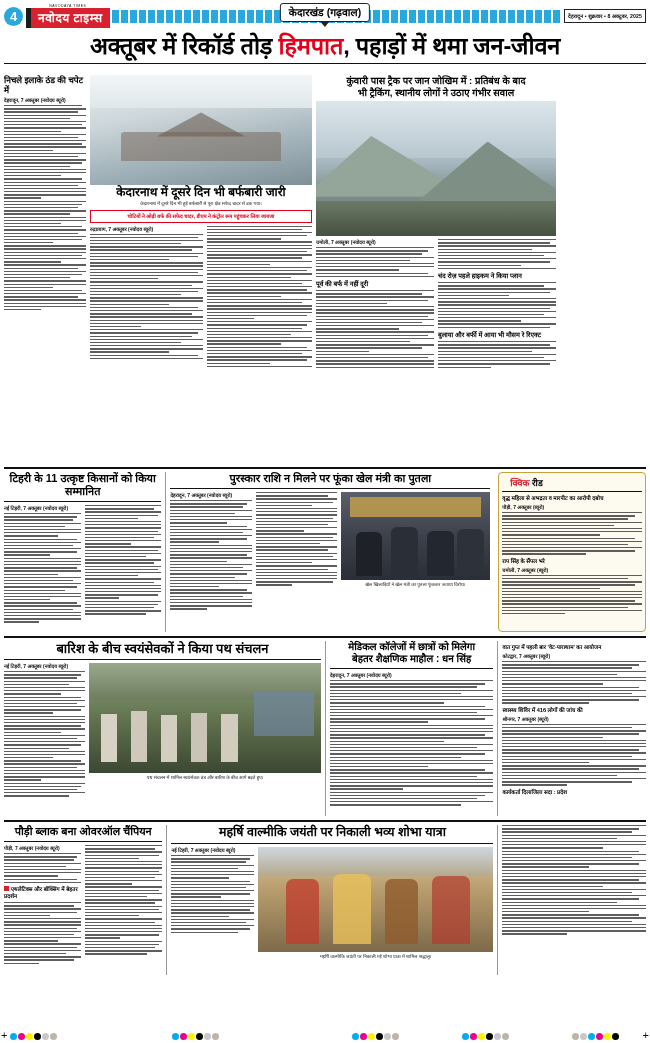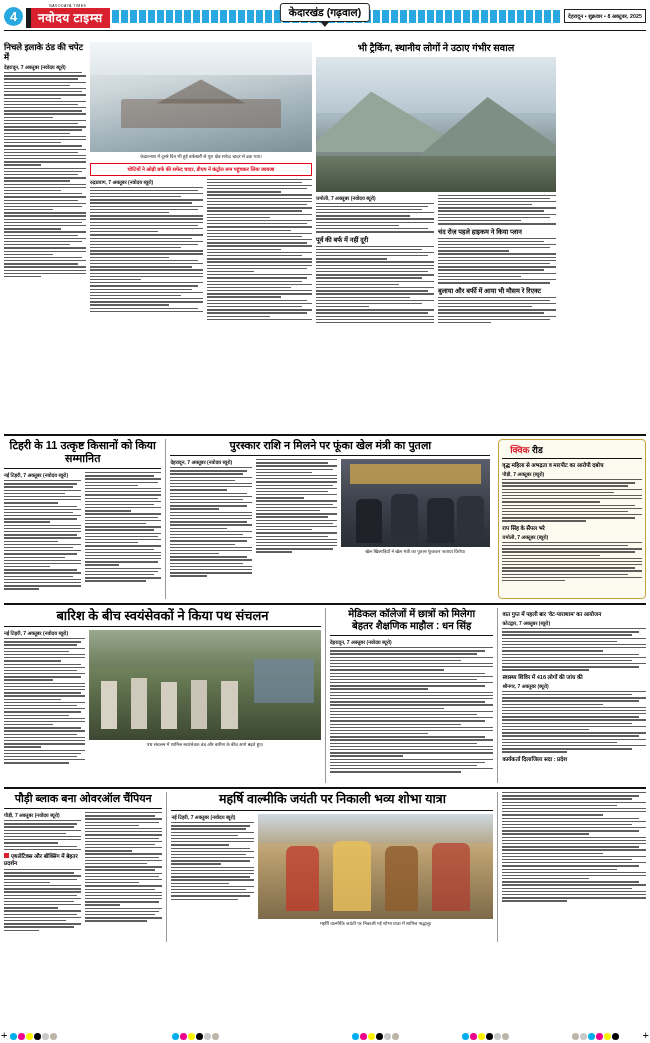--- a/index.html
+++ b/index.html
@@ -120,20 +120,23 @@
       <div class="logo-box">नवोदय टाइम्स</div>
     </div>
 
     <div class="stripes"></div>
 
     <div class="edition-bubble">केदारखंड (गढ़वाल)</div>
 
     <div class="datebox">देहरादून • शुक्रवार • 8 अक्टूबर, 2025</div>
   </div>
 
+  <div class="main-headline">
+    <span>अक्तूबर में रिकॉर्ड तोड़ </span><span class="hi">हिमपात</span><span>, पहाड़ों में थमा जन-जीवन</span>
+  </div>
   <div class="rule-thick"></div>
 
   <div class="top-grid">
 
     <div class="col-left">
       <div class="subhead-sm">निचले इलाके ठंड की चपेट में</div>
       <div class="kicker">देहरादून, 7 अक्तूबर (नवोदय ब्यूरो)</div>
       <div class="body-lines">
         <i class="s95"></i>
           <i class="s100"></i>
@@ -202,20 +205,21 @@
           <i class="s45"></i>
       </div>
     </div>
 
     <div class="col-mid">
       <div class="photo snow1" style="height:110px">
         <div style="position:absolute;left:14%;top:52%;width:72%;height:26%;background:#7a6a5c;opacity:.55;border-radius:3px 3px 0 0;"></div>
         <div style="position:absolute;left:30%;top:34%;width:40%;height:22%;background:#6b5d52;opacity:.6;clip-path:polygon(50% 0,100% 100%,0 100%);"></div>
         <div style="position:absolute;left:0;top:0;width:100%;height:30%;background:linear-gradient(180deg,#f2f6f8,#dfe7ea);"></div>
       </div>
+      <div class="headline-md">केदारनाथ में दूसरे दिन भी बर्फबारी जारी</div>
       <div class="caption">केदारनाथ में दूसरे दिन भी हुई बर्फबारी से पूरा क्षेत्र सफेद चादर से ढक गया।</div>
       <div class="redbox">चोटियों ने ओढ़ी बर्फ की सफेद चादर, डीएम ने कंट्रोल रूम पहुंचकर लिया जायजा</div>
 
       <div style="display:flex;gap:4px;">
         <div style="width:52%;">
           <div class="kicker">रुद्रप्रयाग, 7 अक्तूबर (नवोदय ब्यूरो)</div>
           <div class="body-lines">
             <i class="s100"></i>
               <i class="s95"></i>
               <i class="s100"></i>
@@ -304,20 +308,21 @@
               <i class="s100"></i>
               <i class="s95"></i>
               <i class="s60"></i>
               <i class="s100"></i>
           </div>
         </div>
       </div>
     </div>
 
     <div class="col-right">
+      <div class="headline-right">कुंवारी पास ट्रैक पर जान जोखिम में : प्रतिबंध के बाद</div>
       <div class="headline-right">भी ट्रैकिंग, स्थानीय लोगों ने उठाए गंभीर सवाल</div>
       <div class="photo mtn" style="height:135px;margin-top:3px">
         <div style="position:absolute;left:0;top:0;width:100%;height:42%;background:linear-gradient(180deg,#dce6eb,#b7c7cf);"></div>
         <div style="position:absolute;left:-5%;top:26%;width:70%;height:45%;background:#94a59a;clip-path:polygon(40% 0,100% 100%,0 100%);"></div>
         <div style="position:absolute;left:40%;top:30%;width:70%;height:48%;background:#7e8f85;clip-path:polygon(45% 0,100% 100%,0 100%);"></div>
         <div style="position:absolute;left:0;bottom:0;width:100%;height:26%;background:linear-gradient(180deg,#6b7a66,#46513f);"></div>
       </div>
 
       <div style="display:flex;gap:4px;margin-top:3px;">
         <div style="width:50%;">

